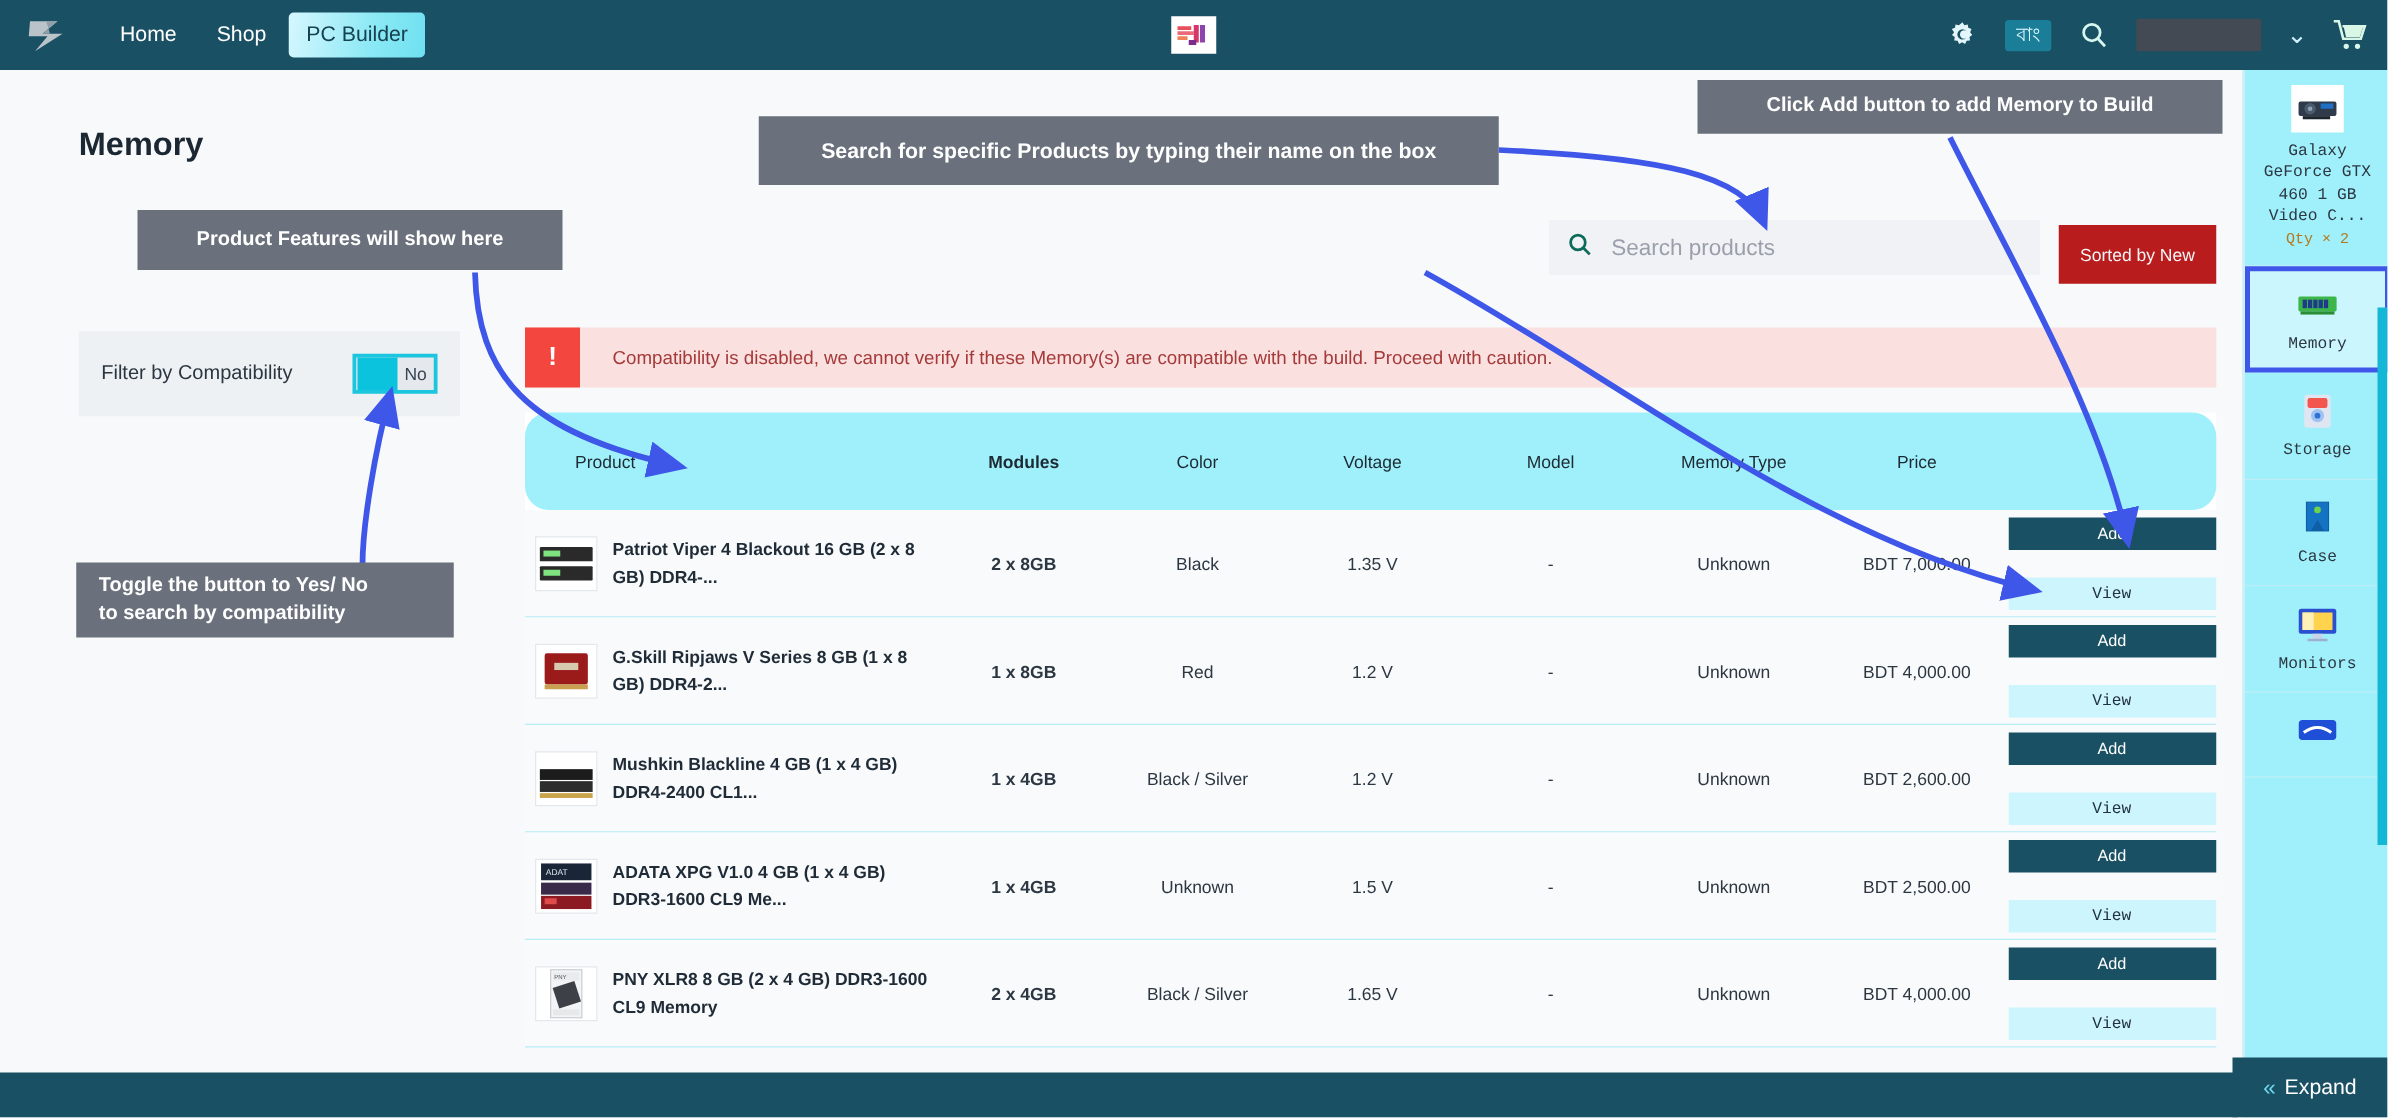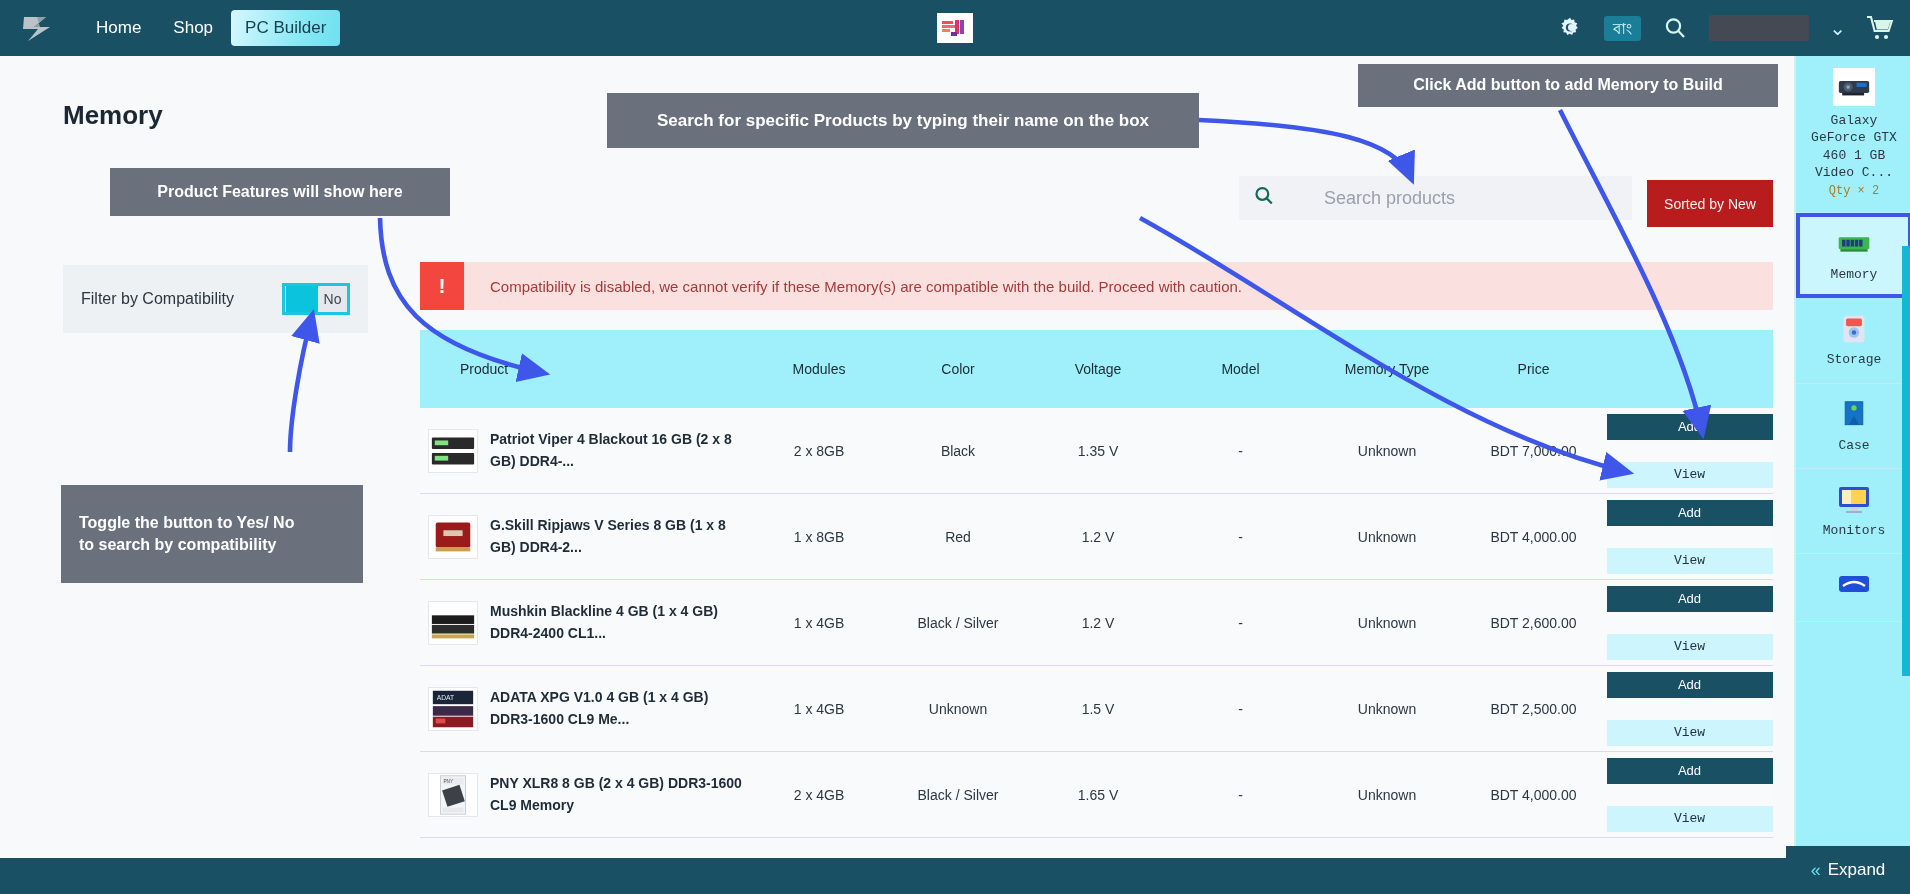--- a/index.html
+++ b/index.html
@@ -83,21 +83,20 @@
     color: #fff; font-size: 21px; font-weight: bold;
   }
   .warn-text { margin-left: 26px; color: #a53a3a; font-size: 15px; }
 
   
   .searchbar {
     position: absolute; left: 1239px; top: 176px;
     width: 393px; height: 44px; background: #f1f2f5;
     display: flex; align-items: center; padding: 0 14px;
     border-radius: 2px;
-    gap: 35px;
   }
   .searchbar input {
     border: 0; outline: 0; background: transparent;
     margin-left: 14px; font-size: 18px; color: #444;
     font-family: "Liberation Sans", sans-serif; width: 320px;
   }
   .searchbar input::placeholder { color: #9aa0ab; }
   .sortbtn {
     position: absolute; left: 1647px; top: 180px;
     width: 126px; height: 47px; background: #b91c1c;
@@ -106,29 +105,29 @@
     border: 0; font-family: "Liberation Sans", sans-serif; cursor: pointer;
   }
 
   
   .tablewrap {
     position: absolute; left: 420px; top: 330px;
     width: 1353px; background: #fff;
   }
   .thead {
     display: flex; align-items: center; height: 78px;
-    background: #9ff0fb; color: #1d2a33; font-size: 14px;
+    background: #9ff0fb; color: #1d2a33; font-size: 14px; border-radius: 19px;
   }
   .trow {
     display: flex; align-items: center; height: 86px;
     background: #f8fafc; border-bottom: 1px solid #b6ecf5;
     font-size: 14px; color: #2c3742;
   }
   .c-prod { width: 330px; padding-left: 8px; display: flex; align-items: center; }
-  .c-mod  { width: 138px; text-align: center; }
+  .c-mod  { width: 138px; text-align: center; font-weight: bold; }
   .c-col  { width: 140px; text-align: center; }
   .c-vol  { width: 140px; text-align: center; }
   .c-mdl  { width: 145px; text-align: center; }
   .c-mem  { width: 148px; text-align: center; }
   .c-prc  { width: 145px; text-align: center; }
   .c-act  { width: 167px; display: flex; flex-direction: column; align-items: center; gap: 22px; }
   .thead .c-prod { padding-left: 40px; }
 
   .pthumb {
     width: 50px; height: 44px; background: #fff;
@@ -194,22 +193,22 @@
   .callout {
     position: absolute; background: #6a717c; color: #ffffff;
     font-weight: bold; display: flex; align-items: center;
     justify-content: center; text-align: center;
     padding: 10px 16px; z-index: 20; line-height: 1.4;
   }
   #co-features { left: 110px; top: 168px; width: 340px; height: 48px; font-size: 16px; }
   #co-search   { left: 607px; top: 93px;  width: 592px; height: 55px; font-size: 17px; }
   #co-add      { left: 1358px;top: 64px;  width: 420px; height: 43px; font-size: 16px; }
   #co-view     { left: 555px; top: 190px; width: 585px; height: 54px; font-size: 17px; }
-  #co-toggle   { left: 61px;  top: 450px; width: 302px; height: 98px; font-size: 16px;
-                 flex-direction: column; align-items: flex-start; text-align: left; padding: 12px 18px; margin-top: 35px; }
+  #co-toggle   { left: 61px;  top: 450px; width: 302px; height: 60px; font-size: 16px;
+                 flex-direction: column; align-items: flex-start; text-align: left; padding: 12px 18px; }
   .svg-overlay { position: absolute; left: 0; top: 0; width: 1910px; height: 894px; pointer-events: none; z-index: 15; }
 </style>
 </head>
 <body>
 
 <div id="root">
 
   <div class="header">
     <div class="brand-logo">
       <svg width="34" height="30" viewBox="0 0 34 30">

